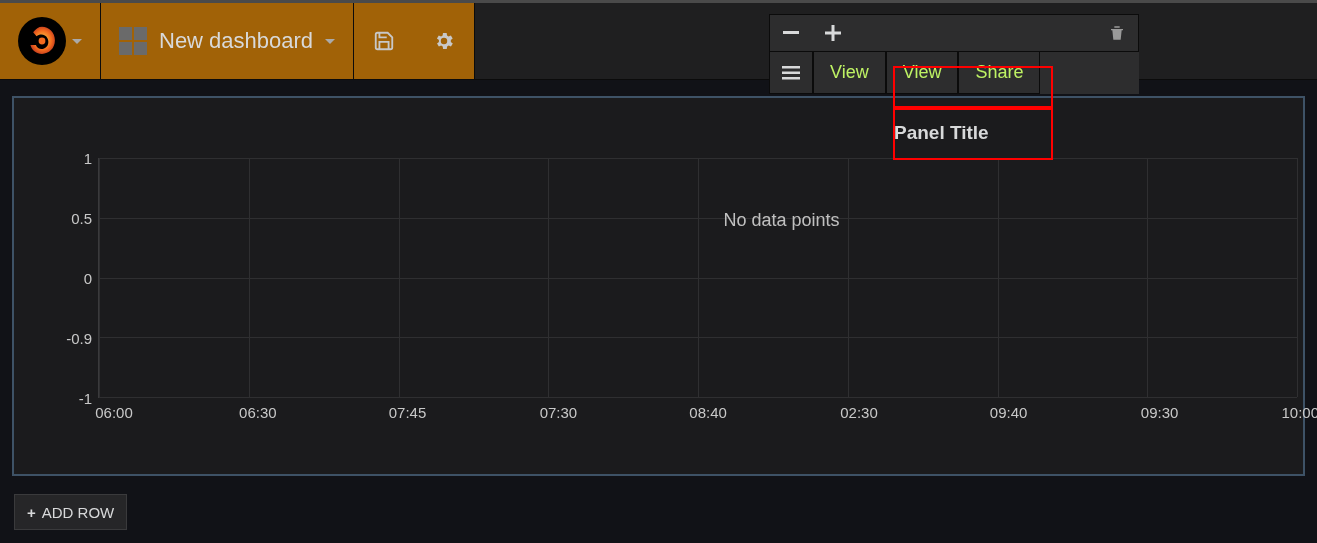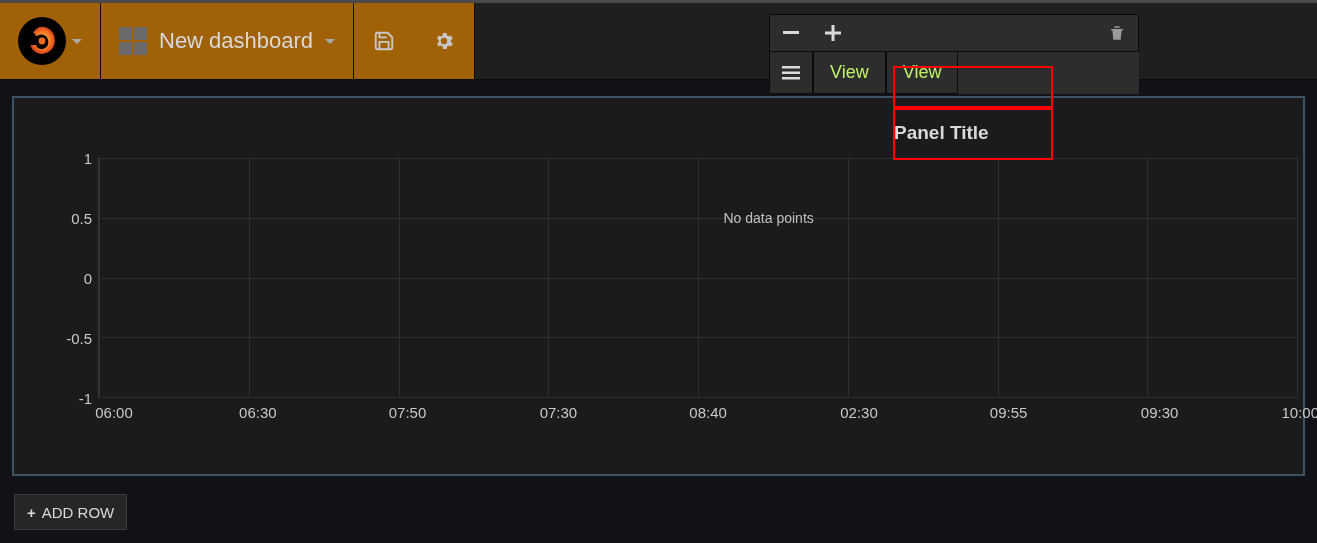--- a/index.html
+++ b/index.html
@@ -193,21 +193,21 @@
     top: 298px;
     transform: translateX(-50%);
     font-size: 15px;
     color: #c8c8c8;
   }
   .no-data {
     position: absolute;
     left: 50%;
     top: 50%;
     transform: translate(60px, -80px);
-    font-size: 14px;
+    font-size: 18px;
     color: #c0c0c0;
   }
 
   
   .add-row {
     margin: 18px 0 0 14px;
     display: inline-flex;
     align-items: center;
     gap: 6px;
     height: 36px;
@@ -305,20 +305,23 @@
         <rect y="5.5" width="18" height="2.5" fill="#d8d9da"></rect>
         <rect y="11" width="18" height="2.5" fill="#d8d9da"></rect>
       </svg>
     </div>
     <div class="pm-tab">
         <span>View</span>
       </div>
     <div class="pm-tab">
         <span>View</span>
       </div>
+    <div class="pm-tab">
+        <span>Share</span>
+      </div>
   </div>
   <div class="red-outline menu-hl"></div>
   <div class="red-outline title-hl"></div>
 </div>
 
 
 <div class="panel-container">
   <div class="panel-title-bar">Panel Title</div>
   <div class="chart">
     <div class="plot-area">
@@ -336,30 +339,30 @@
       <div class="vgrid" style="left:50%"></div>
       <div class="vgrid" style="left:62.5%"></div>
       <div class="vgrid" style="left:75%"></div>
       <div class="vgrid" style="left:87.5%"></div>
       <div class="vgrid" style="left:100%"></div>
     </div>
 
     <div class="y-label" style="top:52px">1</div>
     <div class="y-label" style="top:112px">0.5</div>
     <div class="y-label" style="top:172px">0</div>
-    <div class="y-label" style="top:232px">-0.5</div>
+    <div class="y-label" style="top:232px">-0.9</div>
     <div class="y-label" style="top:292px">-1</div>
 
     <div class="x-label" style="left:90px">06:00</div>
     <div class="x-label" style="left:calc(74px + 12.5%)">06:30</div>
-    <div class="x-label" style="left:calc(74px + 24.2%)">07:50</div>
+    <div class="x-label" style="left:calc(74px + 24.2%)">07:45</div>
     <div class="x-label" style="left:calc(74px + 36%)">07:30</div>
     <div class="x-label" style="left:calc(74px + 47.7%)">08:40</div>
     <div class="x-label" style="left:calc(74px + 59.5%)">02:30</div>
-    <div class="x-label" style="left:calc(74px + 71.2%)">09:55</div>
+    <div class="x-label" style="left:calc(74px + 71.2%)">09:40</div>
     <div class="x-label" style="left:calc(74px + 83%)">09:30</div>
     <div class="x-label" style="left:calc(74px + 94%)">10:00</div>
 
     <div class="no-data">No data points</div>
   </div>
 </div>
 
 
 <button class="add-row">
   <span class="plus">+</span>

